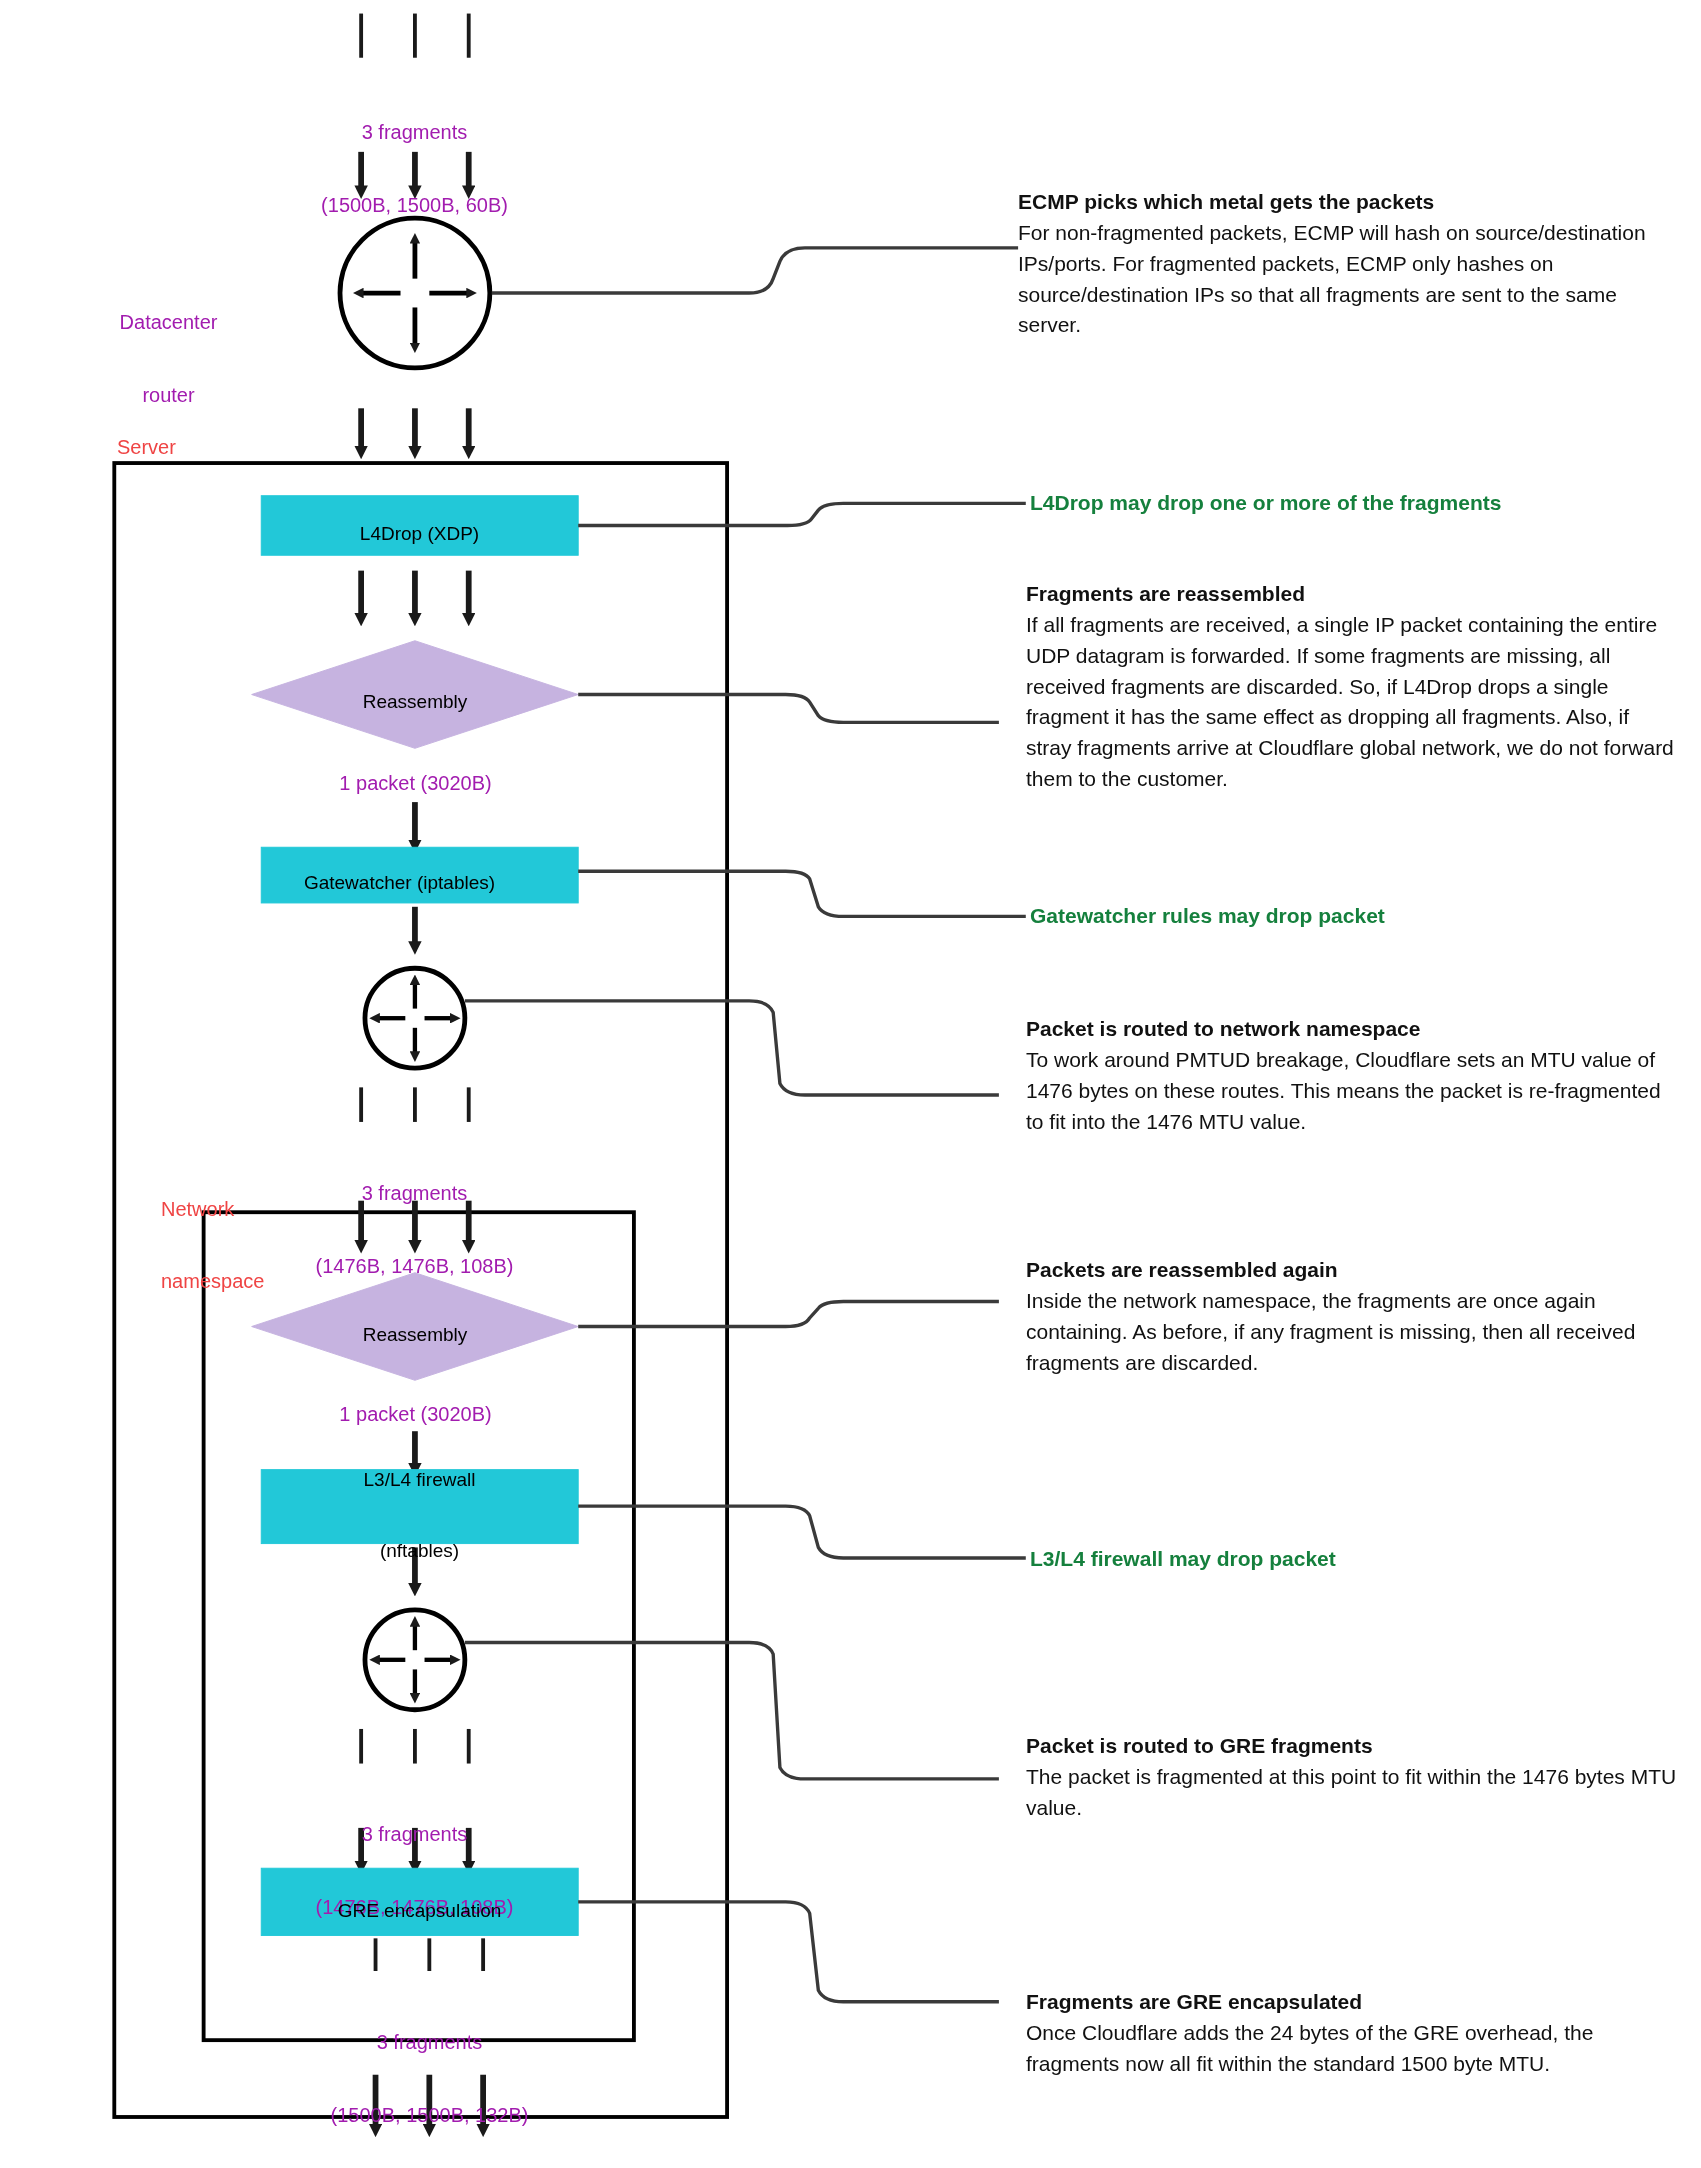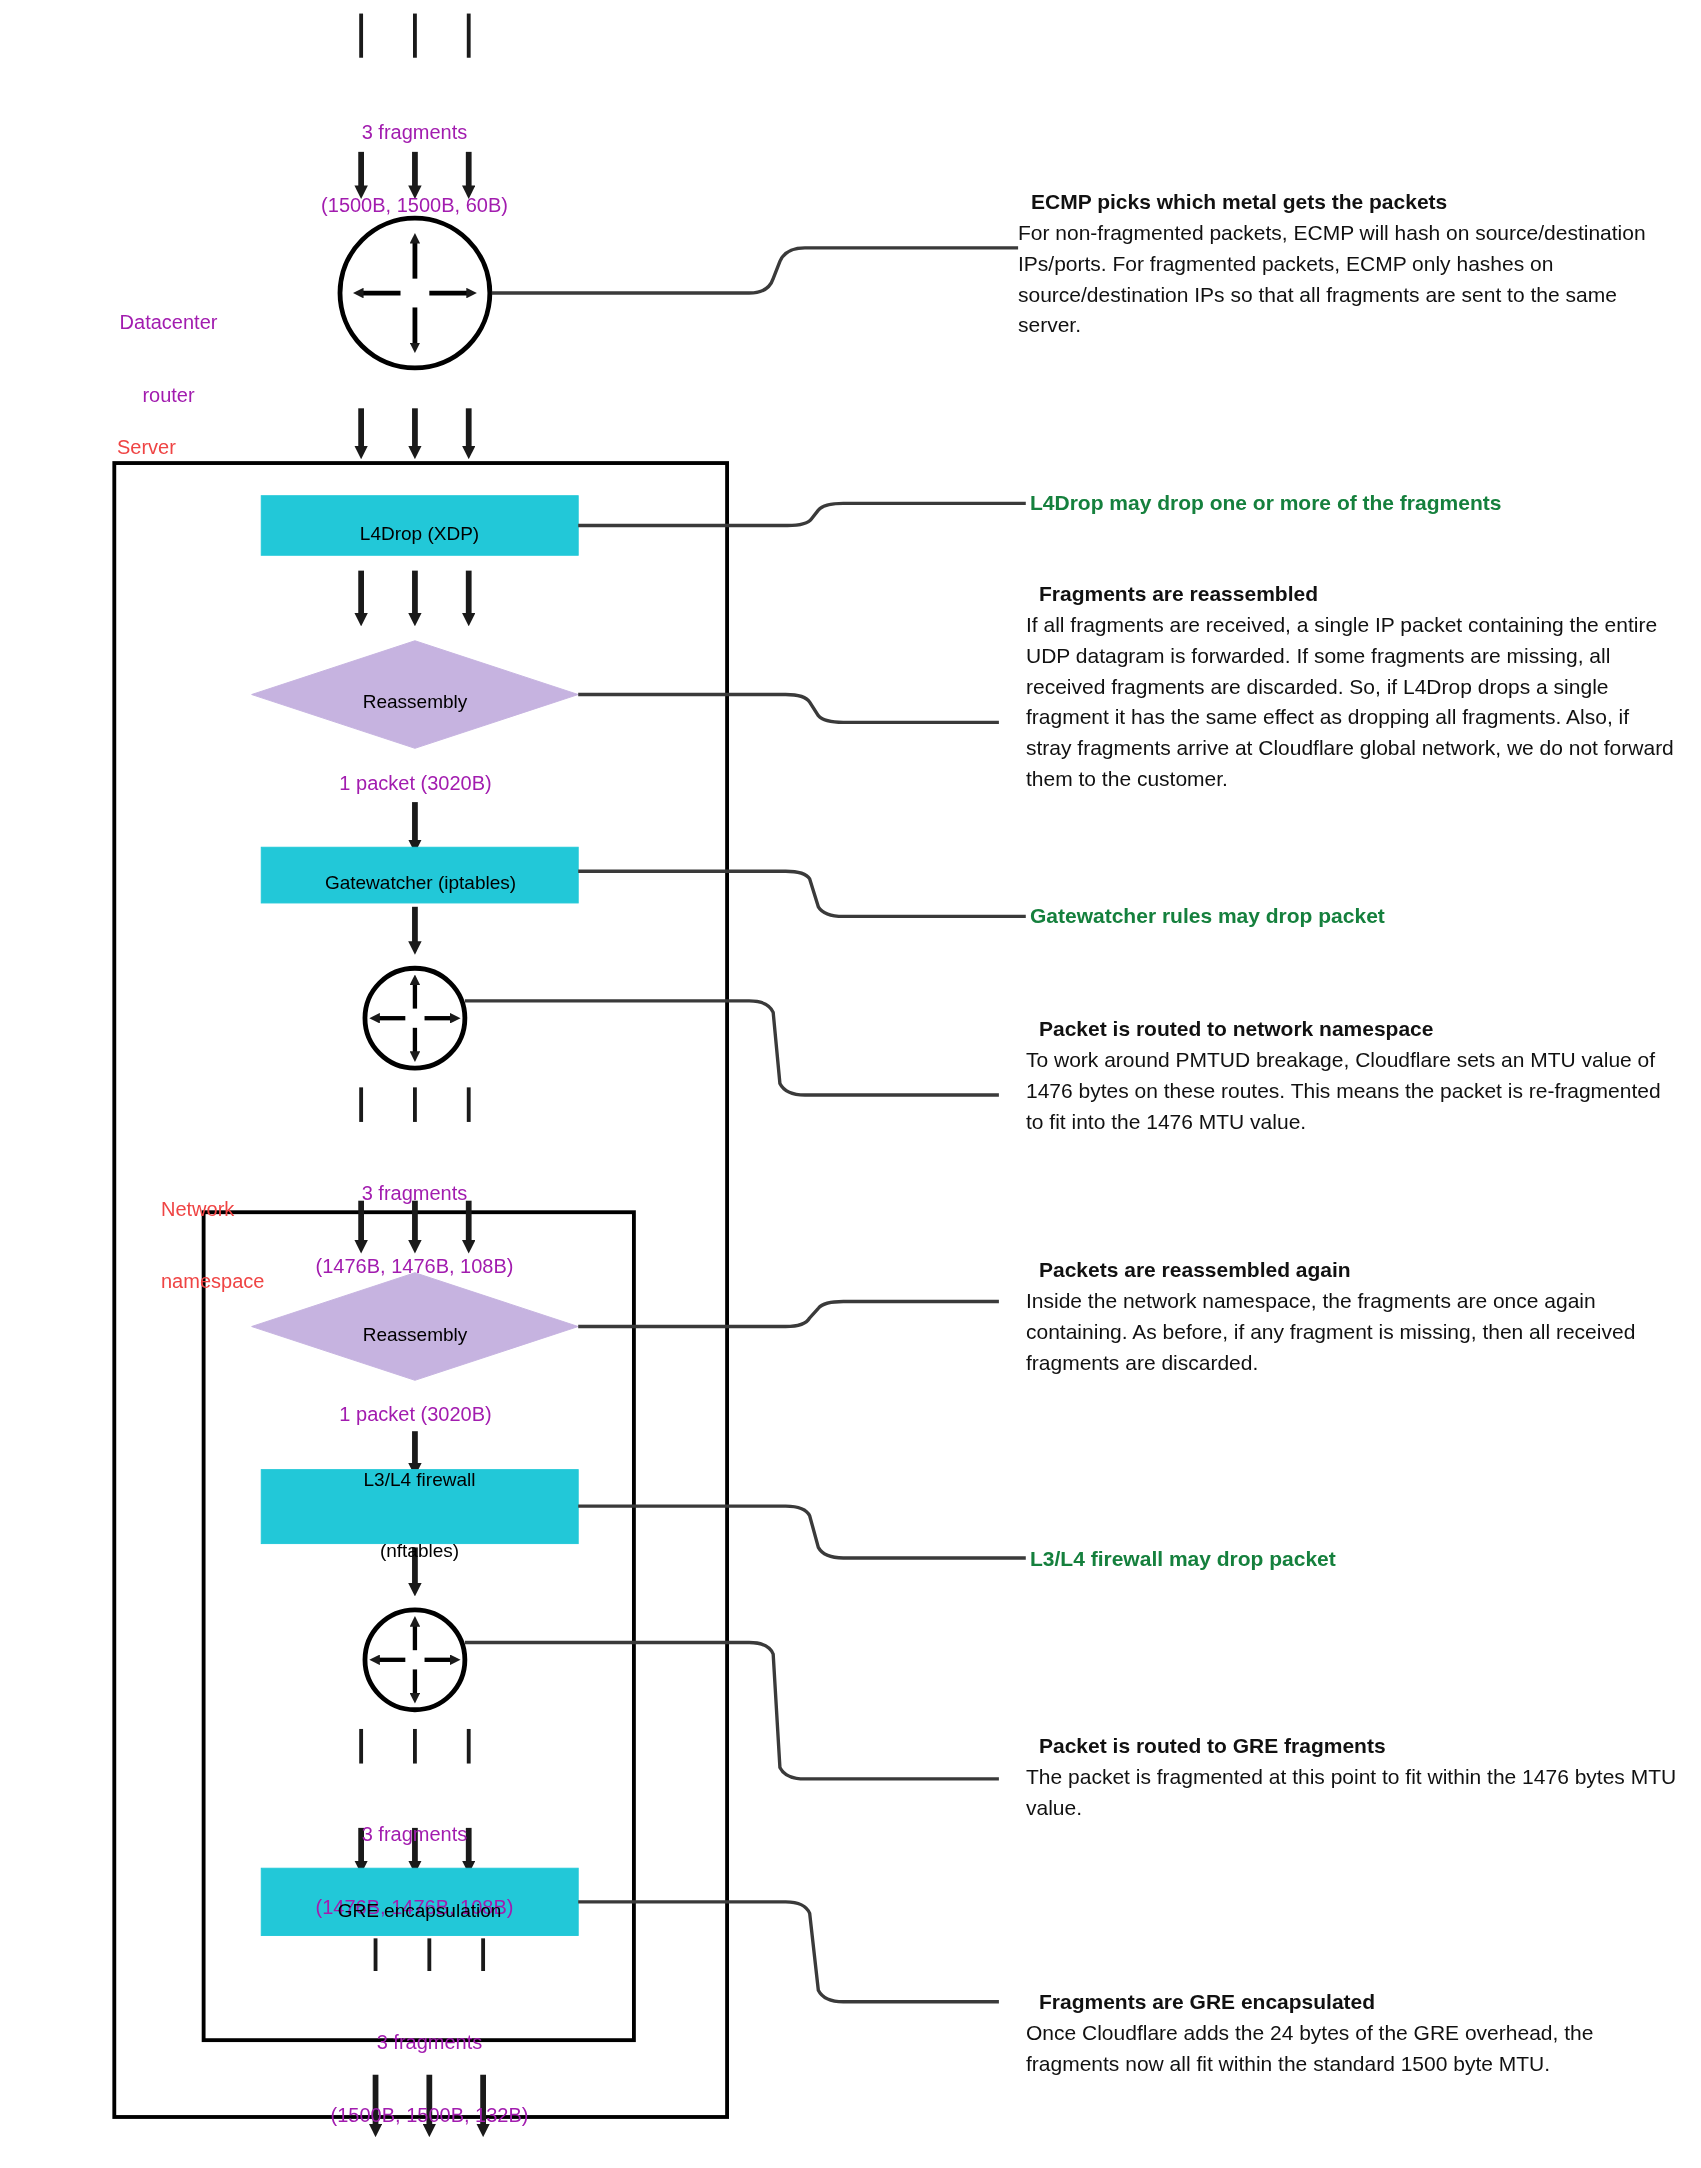--- a/index.html
+++ b/index.html
@@ -49,21 +49,20 @@
   .ann {
     position: absolute;
     font-size: 21px;
     line-height: 1.47;
     color: #111111;
     width: 653px;
   }
   .ann .ann-title {
     font-weight: bold;
     display: block;
-    margin-left: 13px;
   }
   .ann .ann-body {
     display: block;
   }
   .ann-single {
     position: absolute;
     font-size: 21px;
     font-weight: bold;
     color: #15803d;
     white-space: pre;
@@ -229,21 +228,21 @@
   </div>
 
   <div class="container-label" style="left:117px; top:435px;">Server</div>
 
   <div class="box-label" style="left:261px; top:496px; width:317px; height:60px;">L4Drop (XDP)</div>
 
   <div class="box-label" style="left:271px; top:672px; width:288px; height:44px;">Reassembly</div>
 
   <div class="lbl center" style="left:252px; top:771px; width:327px;">1 packet (3020B)</div>
 
-  <div class="box-label" style="left:266px; top:847px; width:309px; height:56px;">Gatewatcher (iptables)</div>
+  <div class="box-label" style="left:245px; top:847px; width:309px; height:56px;">Gatewatcher (iptables)</div>
 
   <div class="lbl center" style="left:234px; top:1132px; width:361px;">
     <div>3 fragments</div>
     <div>(1476B, 1476B, 108B)</div>
   </div>
 
   <div class="container-label" style="left:161px; top:1149px;">
     <div>Network</div>
     <div>namespace</div>
   </div>

